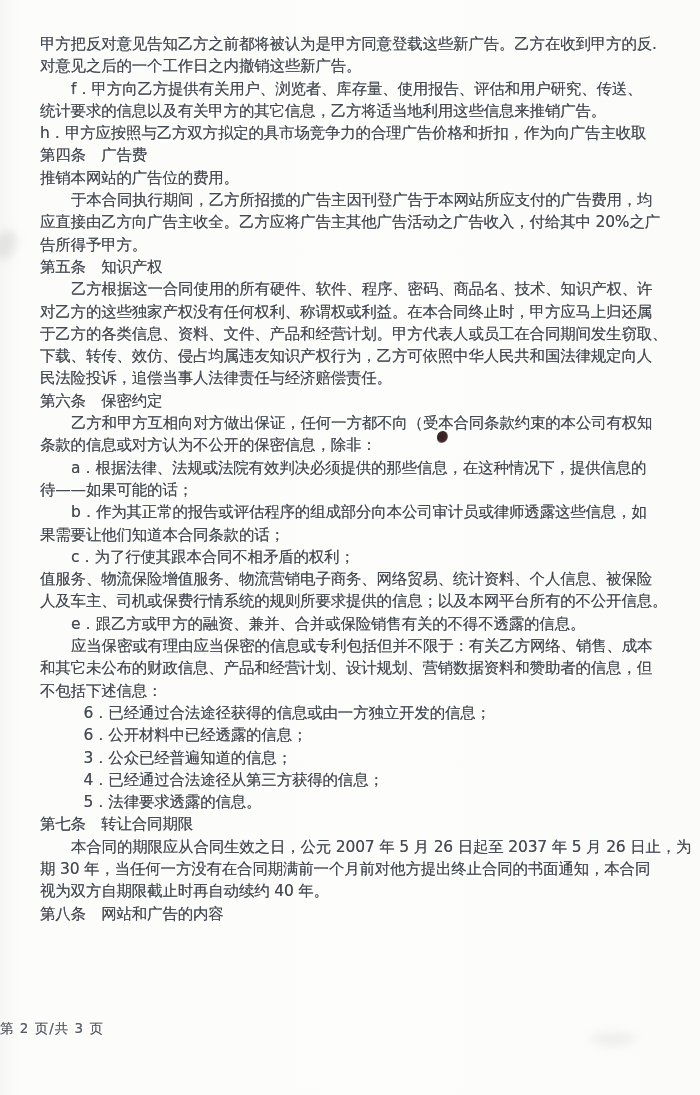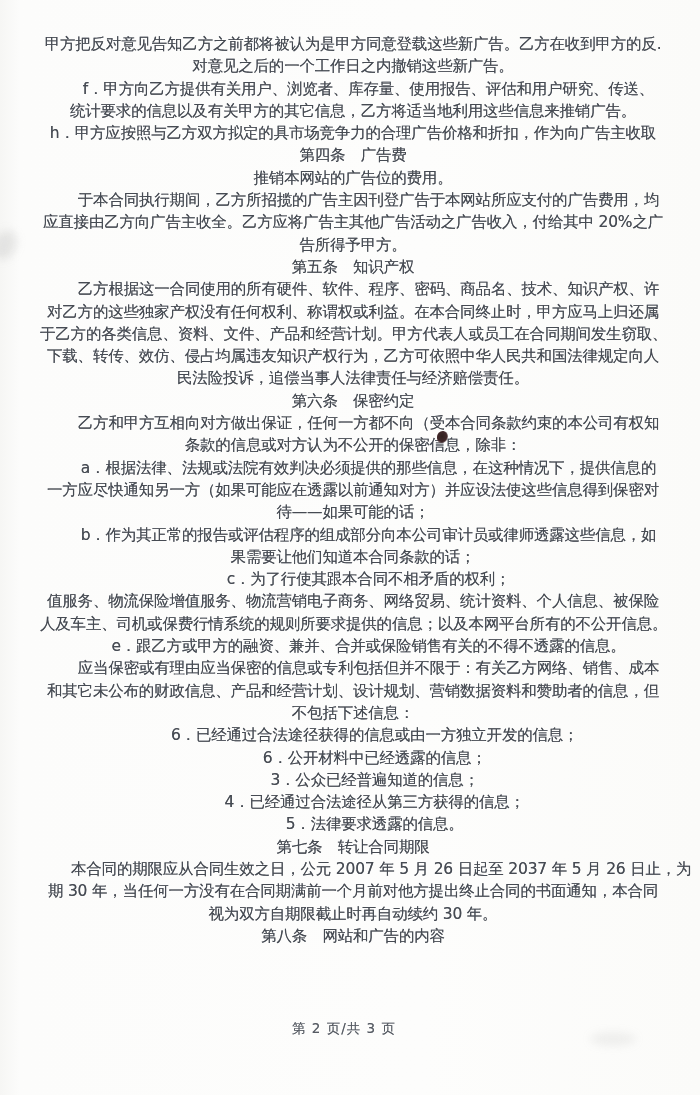--- a/index.html
+++ b/index.html
@@ -16,29 +16,28 @@
     box-sizing: border-box;
   }
   .doc {
     position: absolute;
     top: 33px; left: 40px; right: 34px;
     color: #464b53;
     font-size: 15.5px;
     line-height: 22.3px;
     letter-spacing: -0.2px;
     text-shadow: 0 0 0.6px rgba(70,75,85,0.72);
-    text-align: center;
   }
   .line { white-space: nowrap; }
   .line.indent-1 { padding-left: 2em; }
   .line.indent-2 { padding-left: 2.8em; }
   .footer {
     position: absolute;
     top: 1020px; left: 0; right: 12px;
-    text-align: center;
+    text-align: left;
     color: #565b63;
     font-size: 13.5px;
     letter-spacing: 1px;
     text-shadow: 0 0 0.5px rgba(80,85,95,0.6);
   }
   .blot {
     position: absolute;
     left: 437px; top: 431px;
     width: 11px; height: 12px;
     background: radial-gradient(ellipse at 45% 45%, #31201d 0%, #41282a 55%, rgba(80,50,50,0.35) 80%, rgba(120,90,90,0) 100%);
@@ -78,39 +77,38 @@
       <div class="line indent-0">第五条　知识产权</div>
       <div class="line indent-1">乙方根据这一合同使用的所有硬件、软件、程序、密码、商品名、技术、知识产权、许</div>
       <div class="line indent-0">对乙方的这些独家产权没有任何权利、称谓权或利益。在本合同终止时，甲方应马上归还属</div>
       <div class="line indent-0">于乙方的各类信息、资料、文件、产品和经营计划。甲方代表人或员工在合同期间发生窃取、</div>
       <div class="line indent-0">下载、转传、效仿、侵占均属违友知识产权行为，乙方可依照中华人民共和国法律规定向人</div>
       <div class="line indent-0">民法险投诉，追偿当事人法律责任与经济赔偿责任。</div>
       <div class="line indent-0">第六条　保密约定</div>
       <div class="line indent-1">乙方和甲方互相向对方做出保证，任何一方都不向（受本合同条款约束的本公司有权知</div>
       <div class="line indent-0">条款的信息或对方认为不公开的保密信息，除非：</div>
       <div class="line indent-1">a．根据法律、法规或法院有效判决必须提供的那些信息，在这种情况下，提供信息的</div>
-      <div class="line indent-0">一方应尽快通知另一方（如果可能应在透露以前通知对方）并应设法使这些信息得到保密对</div>
       <div class="line indent-0">待——如果可能的话；</div>
       <div class="line indent-1">b．作为其正常的报告或评估程序的组成部分向本公司审计员或律师透露这些信息，如</div>
       <div class="line indent-0">果需要让他们知道本合同条款的话；</div>
       <div class="line indent-1">c．为了行使其跟本合同不相矛盾的权利；</div>
       <div class="line indent-0">值服务、物流保险增值服务、物流营销电子商务、网络贸易、统计资料、个人信息、被保险</div>
       <div class="line indent-0">人及车主、司机或保费行情系统的规则所要求提供的信息；以及本网平台所有的不公开信息。</div>
       <div class="line indent-1">e．跟乙方或甲方的融资、兼并、合并或保险销售有关的不得不透露的信息。</div>
       <div class="line indent-1">应当保密或有理由应当保密的信息或专利包括但并不限于：有关乙方网络、销售、成本</div>
       <div class="line indent-0">和其它未公布的财政信息、产品和经营计划、设计规划、营销数据资料和赞助者的信息，但</div>
       <div class="line indent-0">不包括下述信息：</div>
       <div class="line indent-2">6．已经通过合法途径获得的信息或由一方独立开发的信息；</div>
       <div class="line indent-2">6．公开材料中已经透露的信息；</div>
       <div class="line indent-2">3．公众已经普遍知道的信息；</div>
       <div class="line indent-2">4．已经通过合法途径从第三方获得的信息；</div>
       <div class="line indent-2">5．法律要求透露的信息。</div>
       <div class="line indent-0">第七条　转让合同期限</div>
       <div class="line indent-1">本合同的期限应从合同生效之日，公元 2007 年 5 月 26 日起至 2037 年 5 月 26 日止，为</div>
       <div class="line indent-0">期 30 年，当任何一方没有在合同期满前一个月前对他方提出终止合同的书面通知，本合同</div>
-      <div class="line indent-0">视为双方自期限截止时再自动续约 30 年。</div>
+      <div class="line indent-0">视为双方自期限截止时再自动续约 40 年。</div>
       <div class="line indent-0">第八条　网站和广告的内容</div>
     </div>
   <div class="footer">第 2 页/共 3 页</div>
   <div class="blot"></div>
   <div class="smudge s1"></div>
   <div class="smudge s2"></div>
 </div>
 
 </body></html>

